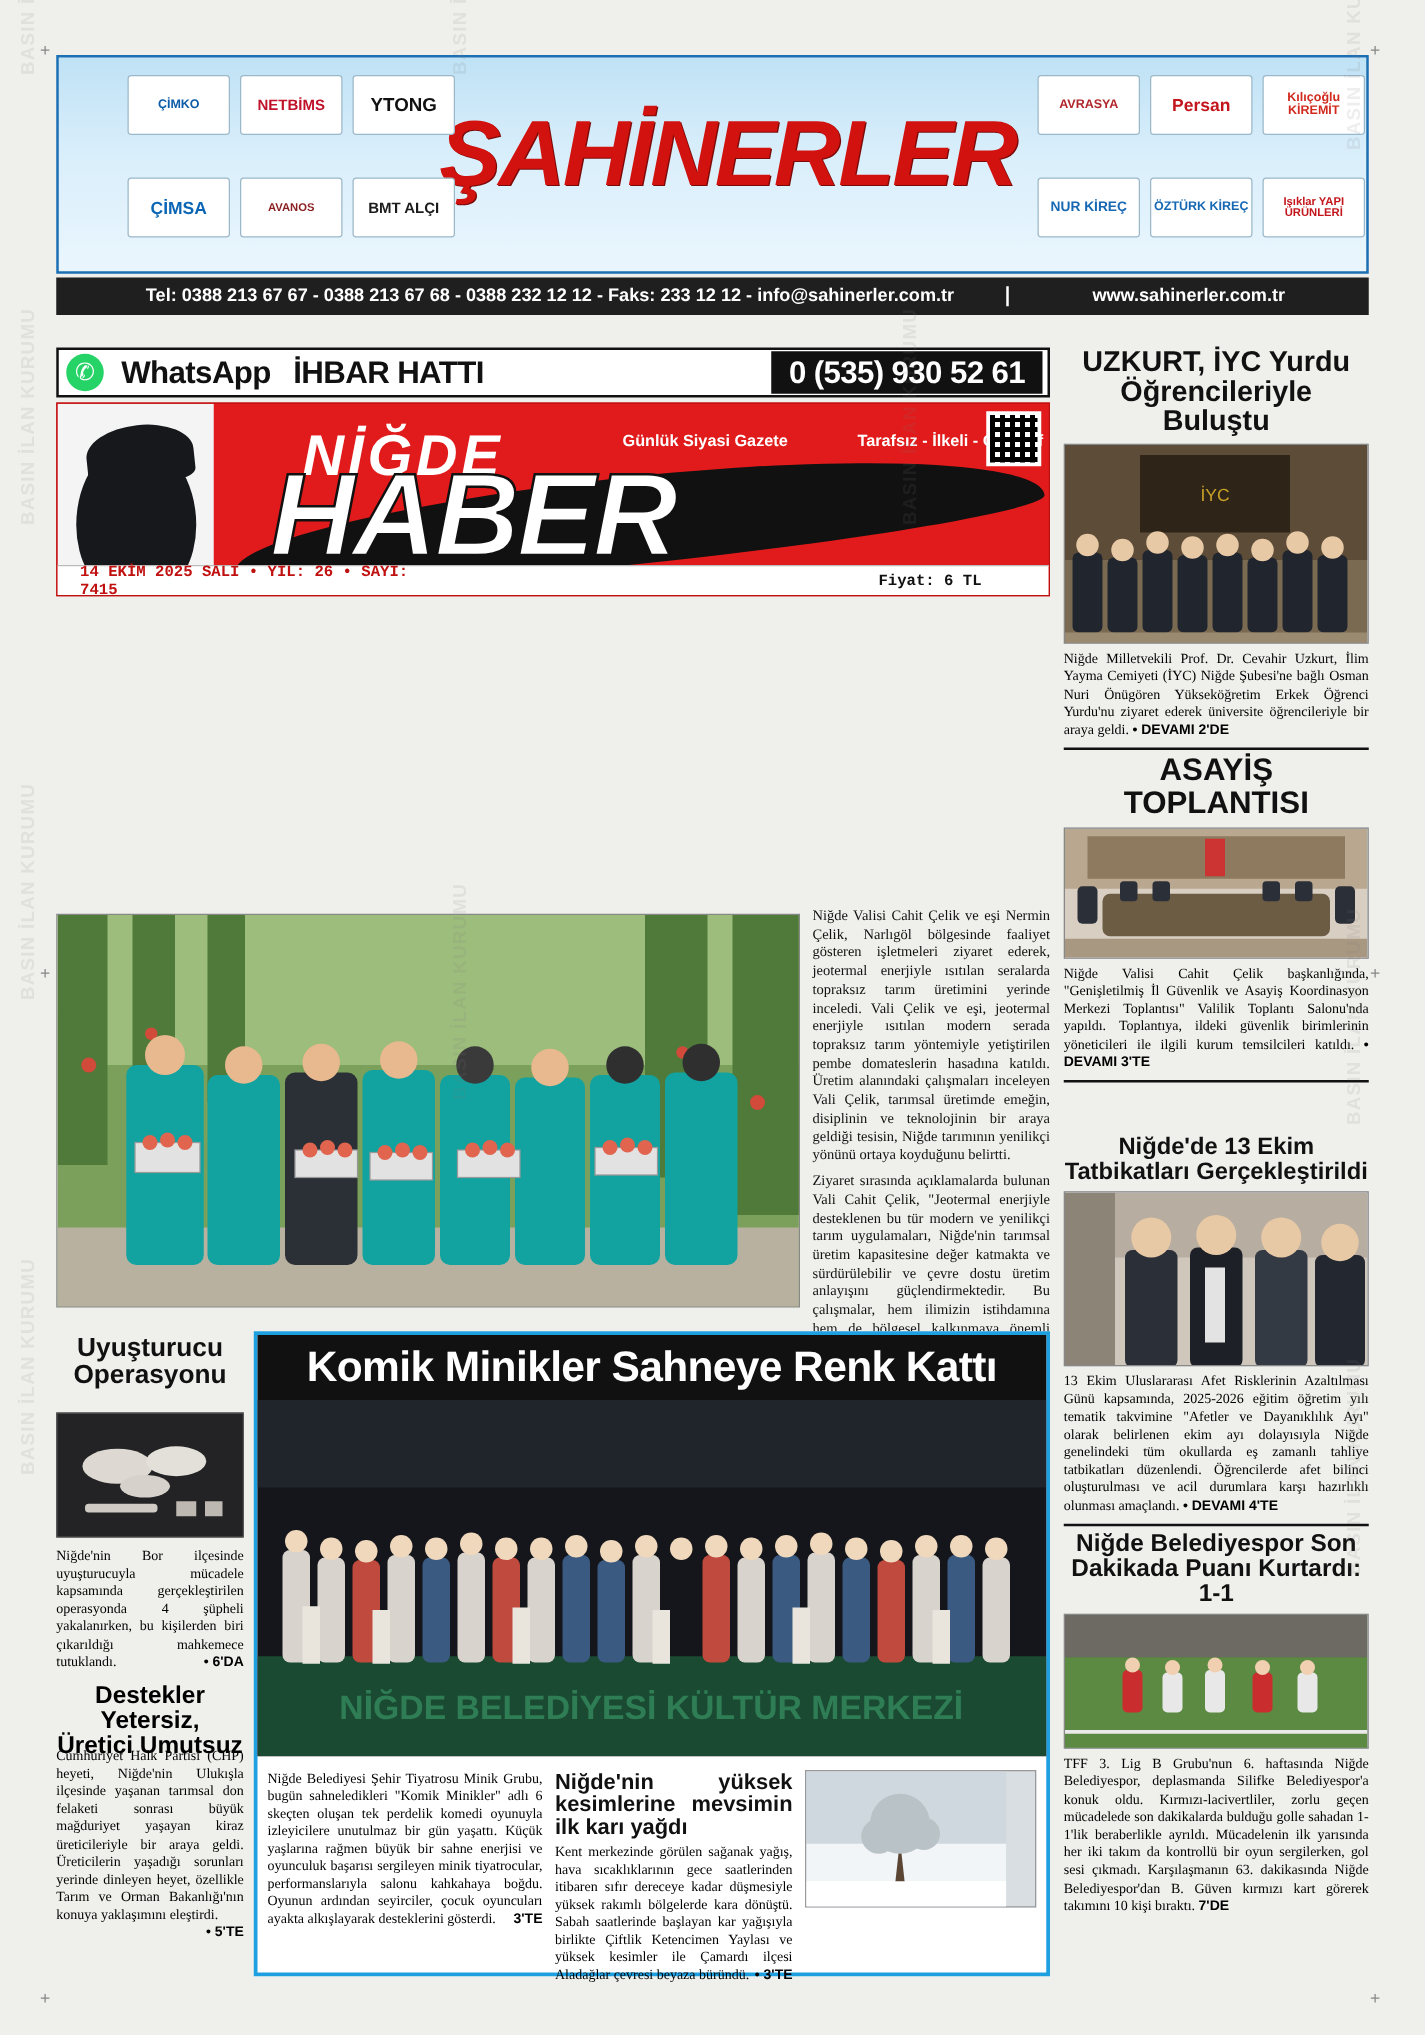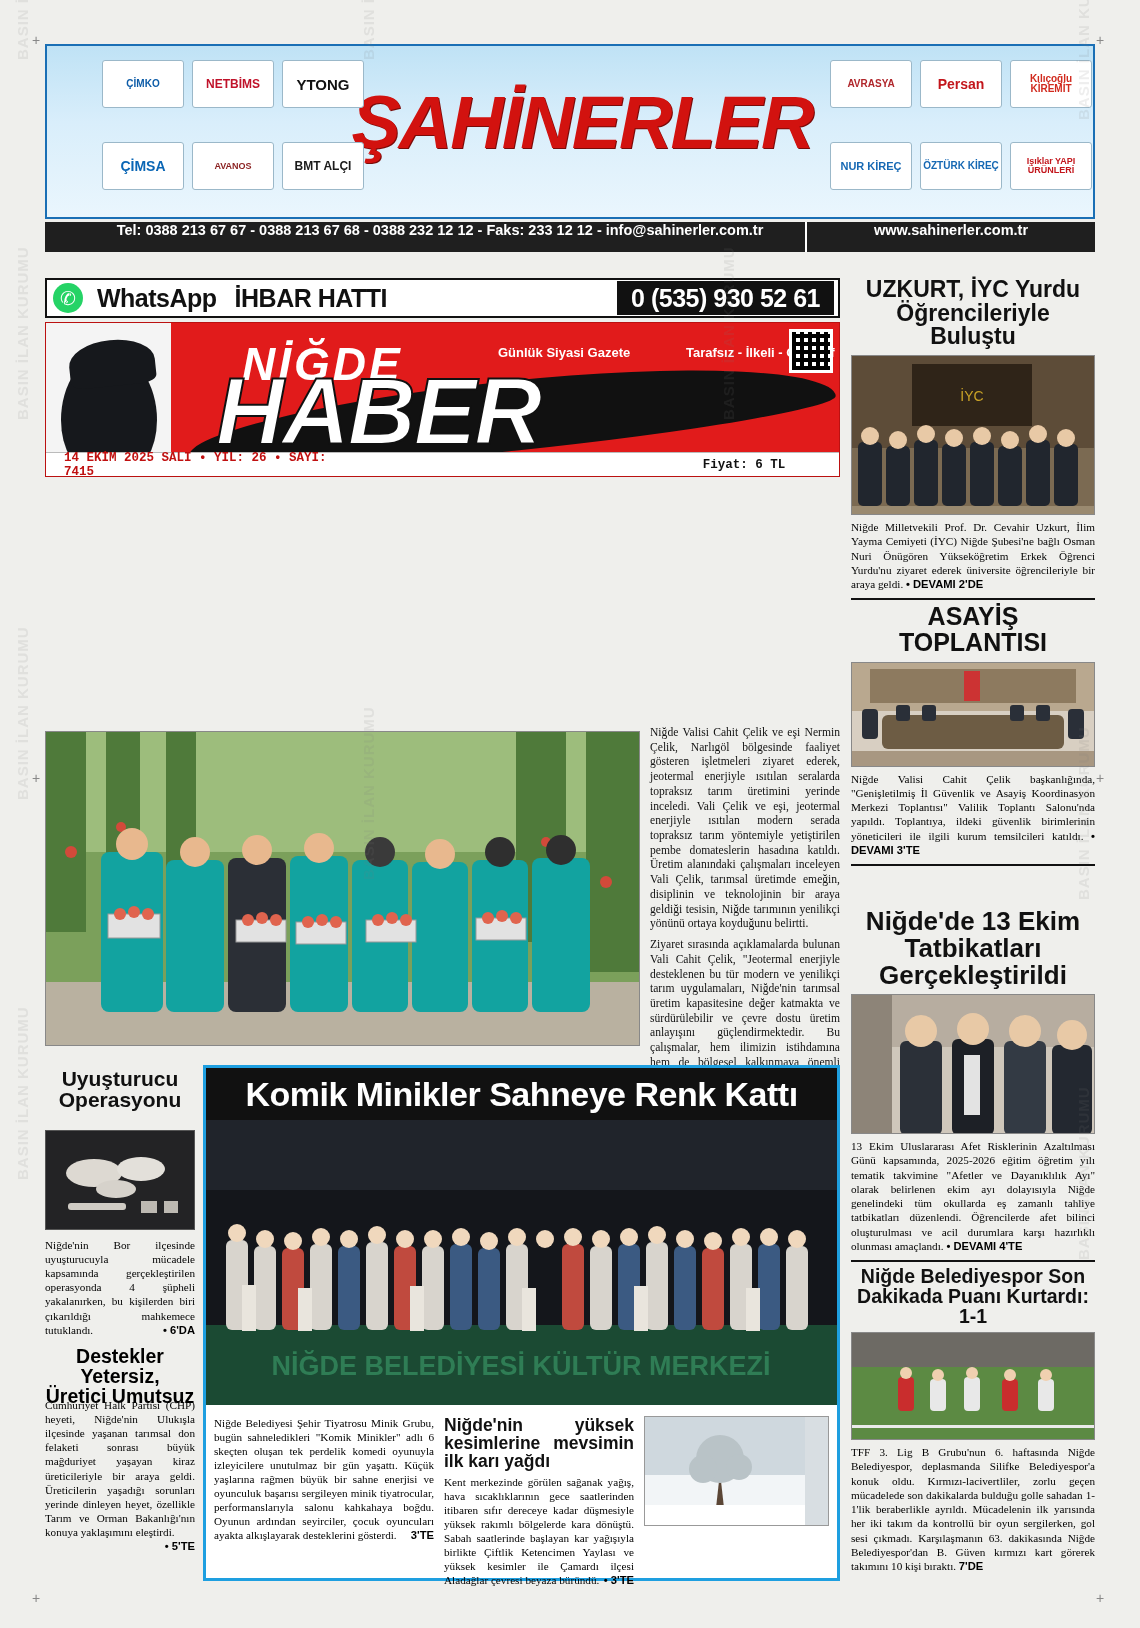--- a/index.html
+++ b/index.html
@@ -45,21 +45,21 @@
     display:flex; align-items:center; justify-content:center;
     font-family:"Liberation Sans", sans-serif; font-weight:700;
     overflow:hidden;
   }
   .logo-box span { display:block; text-align:center; line-height:1; }
 
   .ad-phone {
     position:absolute; left:45px; top:222px; width:1050px; height:30px;
     background:#1f1f1f; color:#fff;
     font-family:"Liberation Sans", sans-serif; font-weight:700; font-size:14.5px;
-    display:flex; 
+    display:flex; align-items:center;
   }
   .ad-phone .l { flex:1; text-align:center; padding-left:30px;}
   .ad-phone .r { width:290px; text-align:center; border-left:2px solid #fff; }
 
   
   .wabar {
     position:absolute; left:45px; top:278px; width:795px; height:40px;
     background:#ffffff; border:2px solid #111;
     display:flex; align-items:center;
   }
@@ -566,21 +566,21 @@
         <rect y="88" width="242" height="17" fill="#a89781"></rect>
       </svg>
     </div>
     <div class="r-text">
       <span>Niğde Valisi Cahit Çelik başkanlığında, "Genişletilmiş İl Güvenlik ve Asayiş Koordinasyon Merkezi Toplantısı" Valilik Toplantı Salonu'nda yapıldı. Toplantıya, ildeki güvenlik birimlerinin yöneticileri ile ilgili kurum temsilcileri katıldı.</span>
       <span class="devam">• DEVAMI 3'TE</span>
     </div>
 
     <div class="rule"></div>
 
-    <div class="r-title" style="font-size:26px;margin-top:42px;">Niğde'de 13 Ekim Tatbikatları Gerçekleştirildi</div>
+    <div class="r-title" style="font-size:19px;margin-top:42px;">Niğde'de 13 Ekim Tatbikatları Gerçekleştirildi</div>
     <div class="r-photo" style="height:140px;margin-top:6px;">
       <svg width="242" height="140" viewBox="0 0 242 140" preserveAspectRatio="none">
         <rect width="242" height="140" fill="#cfc7bb"></rect>
         <rect y="0" width="242" height="52" fill="#b7ada0"></rect>
         <rect x="0" y="0" width="40" height="140" fill="#8d8478"></rect>
         <g>
           <rect x="48" y="46" width="42" height="94" rx="6" fill="#2b3038"></rect>
           <circle cx="69" cy="36" r="16" fill="#e8c9a6"></circle>
           <rect x="100" y="44" width="42" height="96" rx="6" fill="#1d2026"></rect>
           <circle cx="121" cy="34" r="16" fill="#e8c9a6"></circle>

